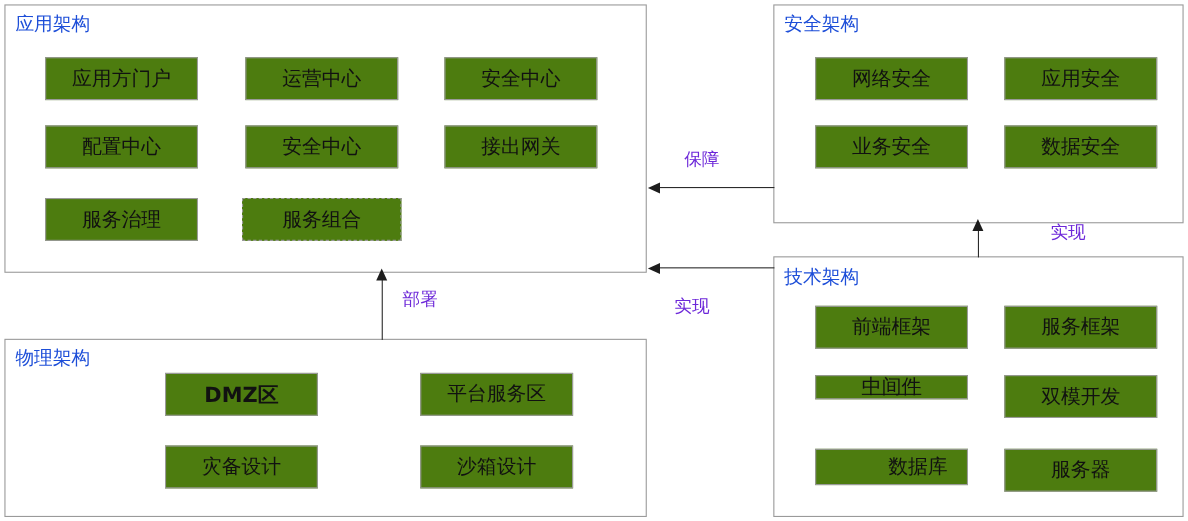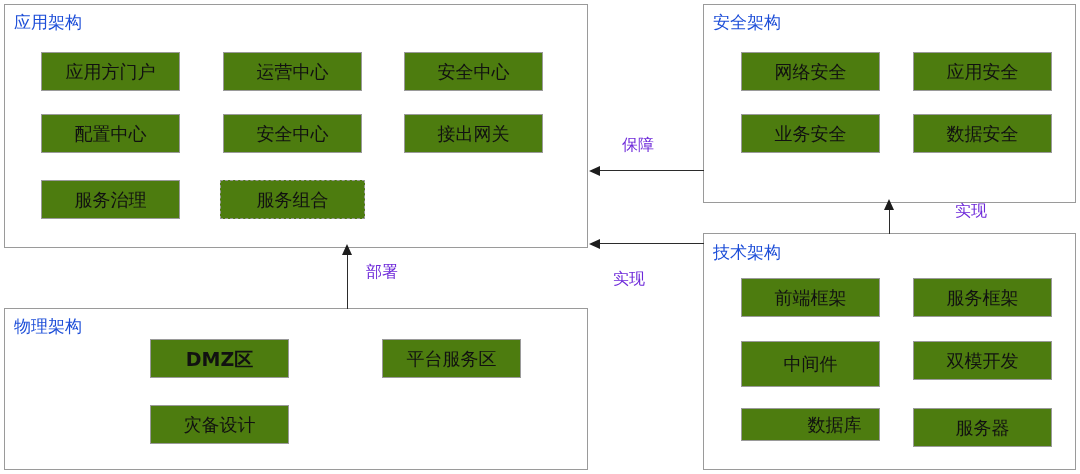--- a/index.html
+++ b/index.html
@@ -105,32 +105,33 @@
   <div class="node" style="left:913px;top:52px;width:139px;height:39px;">应用安全</div>
   <div class="node" style="left:741px;top:114px;width:139px;height:39px;">业务安全</div>
   <div class="node" style="left:913px;top:114px;width:139px;height:39px;">数据安全</div>
 
   <div class="panel" style="left:703px;top:233px;width:373px;height:237px;">
   </div>
   <div class="panel-title" style="left:713px;top:244px;">技术架构</div>
 
   <div class="node" style="left:741px;top:278px;width:139px;height:39px;">前端框架</div>
   <div class="node" style="left:913px;top:278px;width:139px;height:39px;">服务框架</div>
-  <div class="node" style="left:741px;top:341px;width:139px;height:46px;">中间件</div>
+  <div class="node" style="left:741px;top:341px;width:139px;height:22px;text-decoration:underline;">中间件</div>
   <div class="node" style="left:913px;top:341px;width:139px;height:39px;">双模开发</div>
   <div class="node" style="left:741px;top:408px;width:139px;height:33px;padding-left:48px;">数据库</div>
   <div class="node" style="left:913px;top:408px;width:139px;height:39px;">服务器</div>
 
   <div class="panel" style="left:4px;top:308px;width:584px;height:162px;">
   </div>
   <div class="panel-title" style="left:14px;top:318px;">物理架构</div>
 
   <div class="node latin" style="left:150px;top:339px;width:139px;height:39px;">DMZ区</div>
   <div class="node" style="left:382px;top:339px;width:139px;height:39px;">平台服务区</div>
   <div class="node" style="left:150px;top:405px;width:139px;height:39px;">灾备设计</div>
+  <div class="node" style="left:382px;top:405px;width:139px;height:39px;">沙箱设计</div>
 
   <div class="edge-line h" style="left:598px;top:170px;width:106px;"></div>
   <div class="arrow-head left" style="left:589px;top:166px;"></div>
   <div class="edge-label" style="left:622px;top:137px;">保障</div>
 
   <div class="edge-line h" style="left:598px;top:243px;width:106px;"></div>
   <div class="arrow-head left" style="left:589px;top:239px;"></div>
   <div class="edge-label" style="left:613px;top:271px;">实现</div>
 
   <div class="edge-line v" style="left:889px;top:208px;height:26px;"></div>

